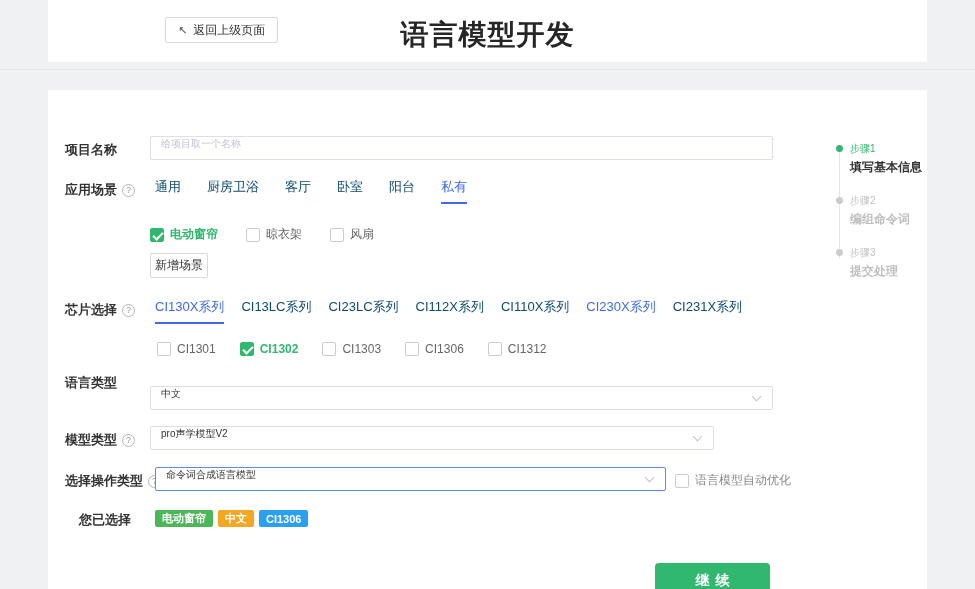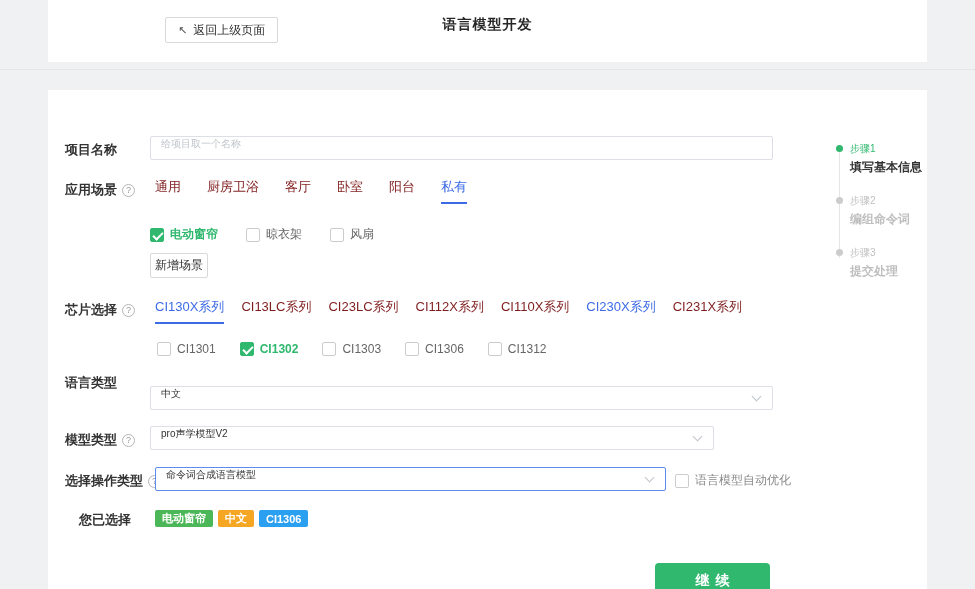--- a/index.html
+++ b/index.html
@@ -7,37 +7,37 @@
   body { font-family:"Liberation Sans","DejaVu Sans",sans-serif; background:#f0f1f3; }
   .page { position:relative; width:975px; height:589px; background:#f0f1f3; overflow:hidden; }
 
   
   .top { position:absolute; top:0; left:0; right:0; height:70px; border-bottom:1px solid #e6e6e6; background:#f0f1f3; }
   .header { position:absolute; top:0; left:48px; right:48px; height:62px; background:#fff; }
   .back-btn { position:absolute; left:117px; top:17px; height:26px; padding:0 12px; background:#fff;
               border:1px solid #d9d9d9; border-radius:2px; font-size:12px; color:#333;
               display:flex; align-items:center; gap:6px; cursor:pointer; font-family:inherit; }
   .back-ic { font-size:11px; color:#555; line-height:1; }
-  .page-title { position:absolute; left:0; right:0; top:16px; text-align:center; font-size:14px; font-weight:bold; color:#262626; letter-spacing:1px; }
+  .page-title { position:absolute; left:0; right:0; top:16px; text-align:center; font-size:28px; font-weight:bold; color:#262626; letter-spacing:1px; }
 
   
   .card { position:absolute; left:48px; top:90px; width:879px; height:499px; background:#fff; overflow:hidden; }
   .label { position:absolute; left:17px; font-size:13px; font-weight:bold; color:#333; display:flex; align-items:center; gap:5px; white-space:nowrap;text-align:center; }
   .info { display:inline-flex; width:13px; height:13px; border:1px solid #b5b5b5; border-radius:50%; color:#999;
           font-size:9px; font-weight:normal; align-items:center; justify-content:center; line-height:1; cursor:pointer; }
 
   .input, .select { position:absolute; border:1px solid #dcdfe6; border-radius:2px; background:#fff;
                     font-size:10px; color:#333; display:flex; align-items:flex-start; padding:0 10px; cursor:pointer; }
   .placeholder { color:#c0c4cc; }
   .select .chevron { position:absolute; right:12px; top:50%; width:7px; height:7px; margin-top:-5px;
                      border-right:1px solid #c0c4cc; border-bottom:1px solid #c0c4cc; transform:rotate(45deg); }
   .select.focused { border-color:#5c8bee; }
 
   .tabs { position:absolute; display:flex; align-items:flex-start; }
-  .tab { font-size:13px; color:#7f1d1d; padding-bottom:6px; border-bottom:2px solid transparent; cursor:pointer; white-space:nowrap; }
+  .tab { font-size:13px; color:#0c4a6e; padding-bottom:6px; border-bottom:2px solid transparent; cursor:pointer; white-space:nowrap; }
   .tab.active { color:#3d6be5; border-bottom-color:#3d6be5; }
   .tab.hl { color:#3d6be5; }
 
   .checks { position:absolute; display:flex; align-items:center; }
   .check-item { display:flex; align-items:center; gap:6px; font-size:12px; color:#666; cursor:pointer; white-space:nowrap; }
   .cbox { position:relative; width:14px; height:14px; border:1px solid #ccc; border-radius:2px; background:#fff; flex:none; }
   .check-item.checked .cbox { background:#2fb86e; border-color:#2fb86e; }
   .check-item.checked .cbox::after { content:''; position:absolute; left:4px; top:1px; width:4px; height:8px;
                                      border:solid #fff; border-width:0 2px 2px 0; transform:rotate(45deg); }
   .check-item.checked .check-label { color:#2fb86e; font-weight:bold; }

